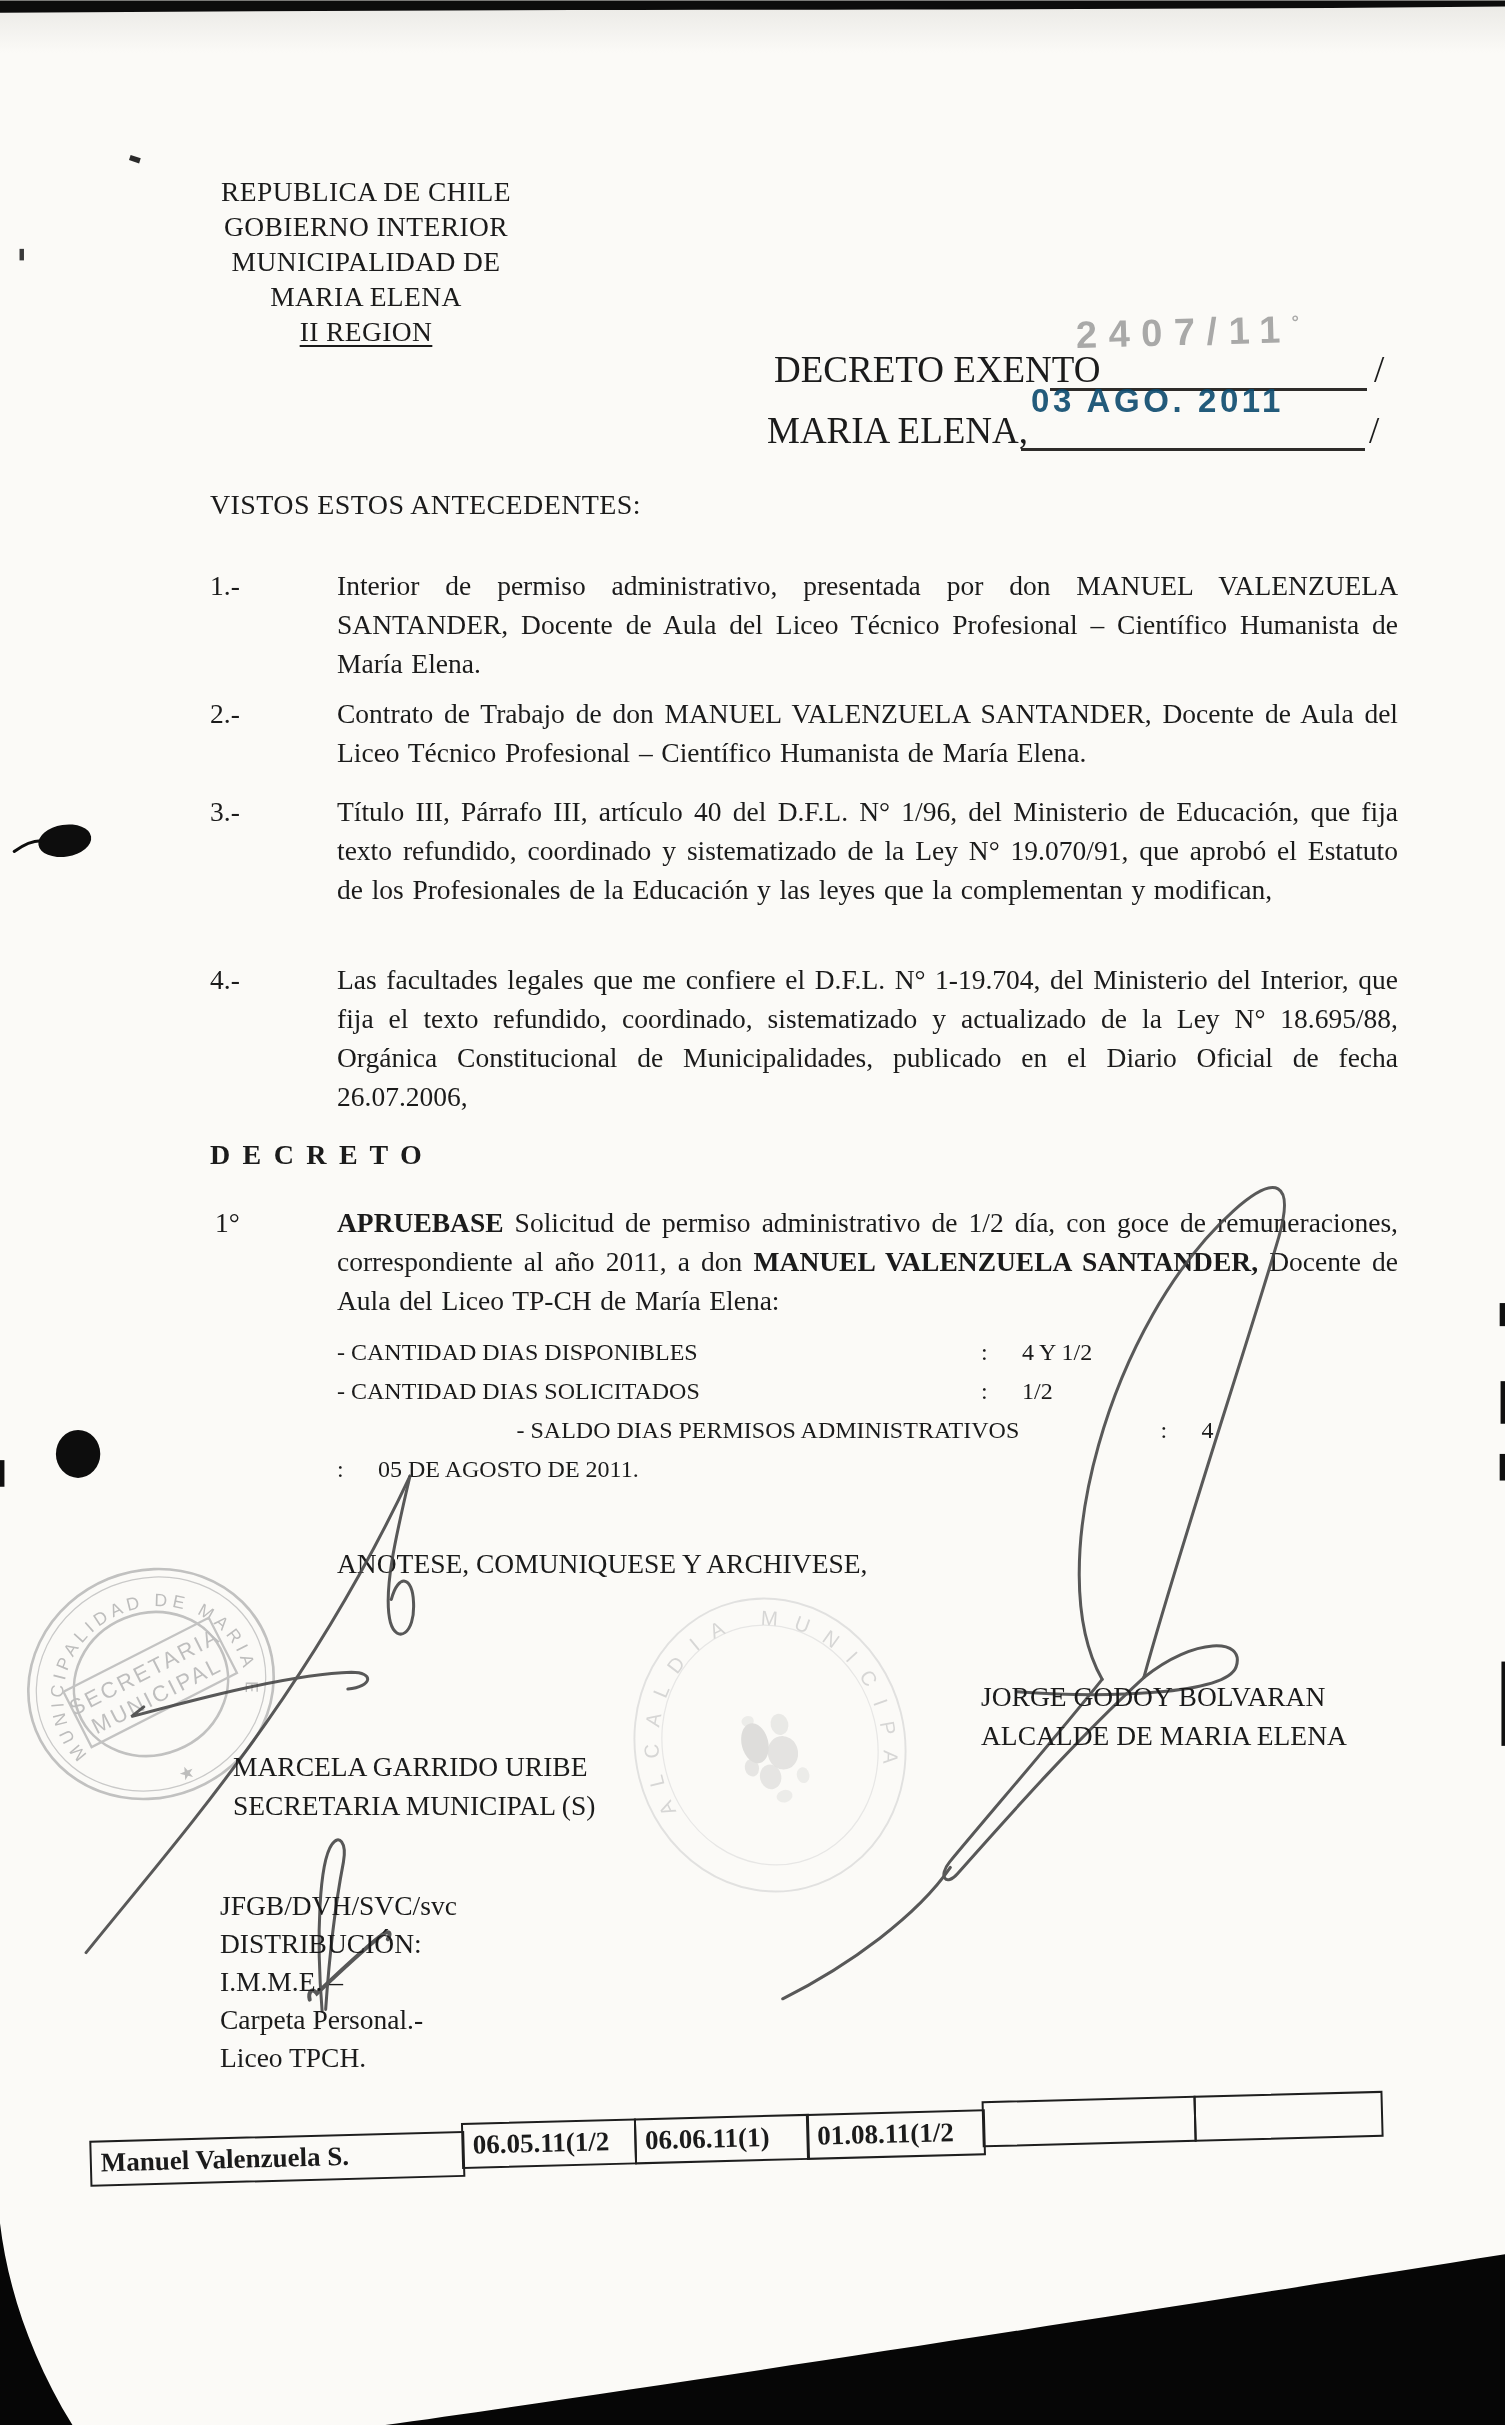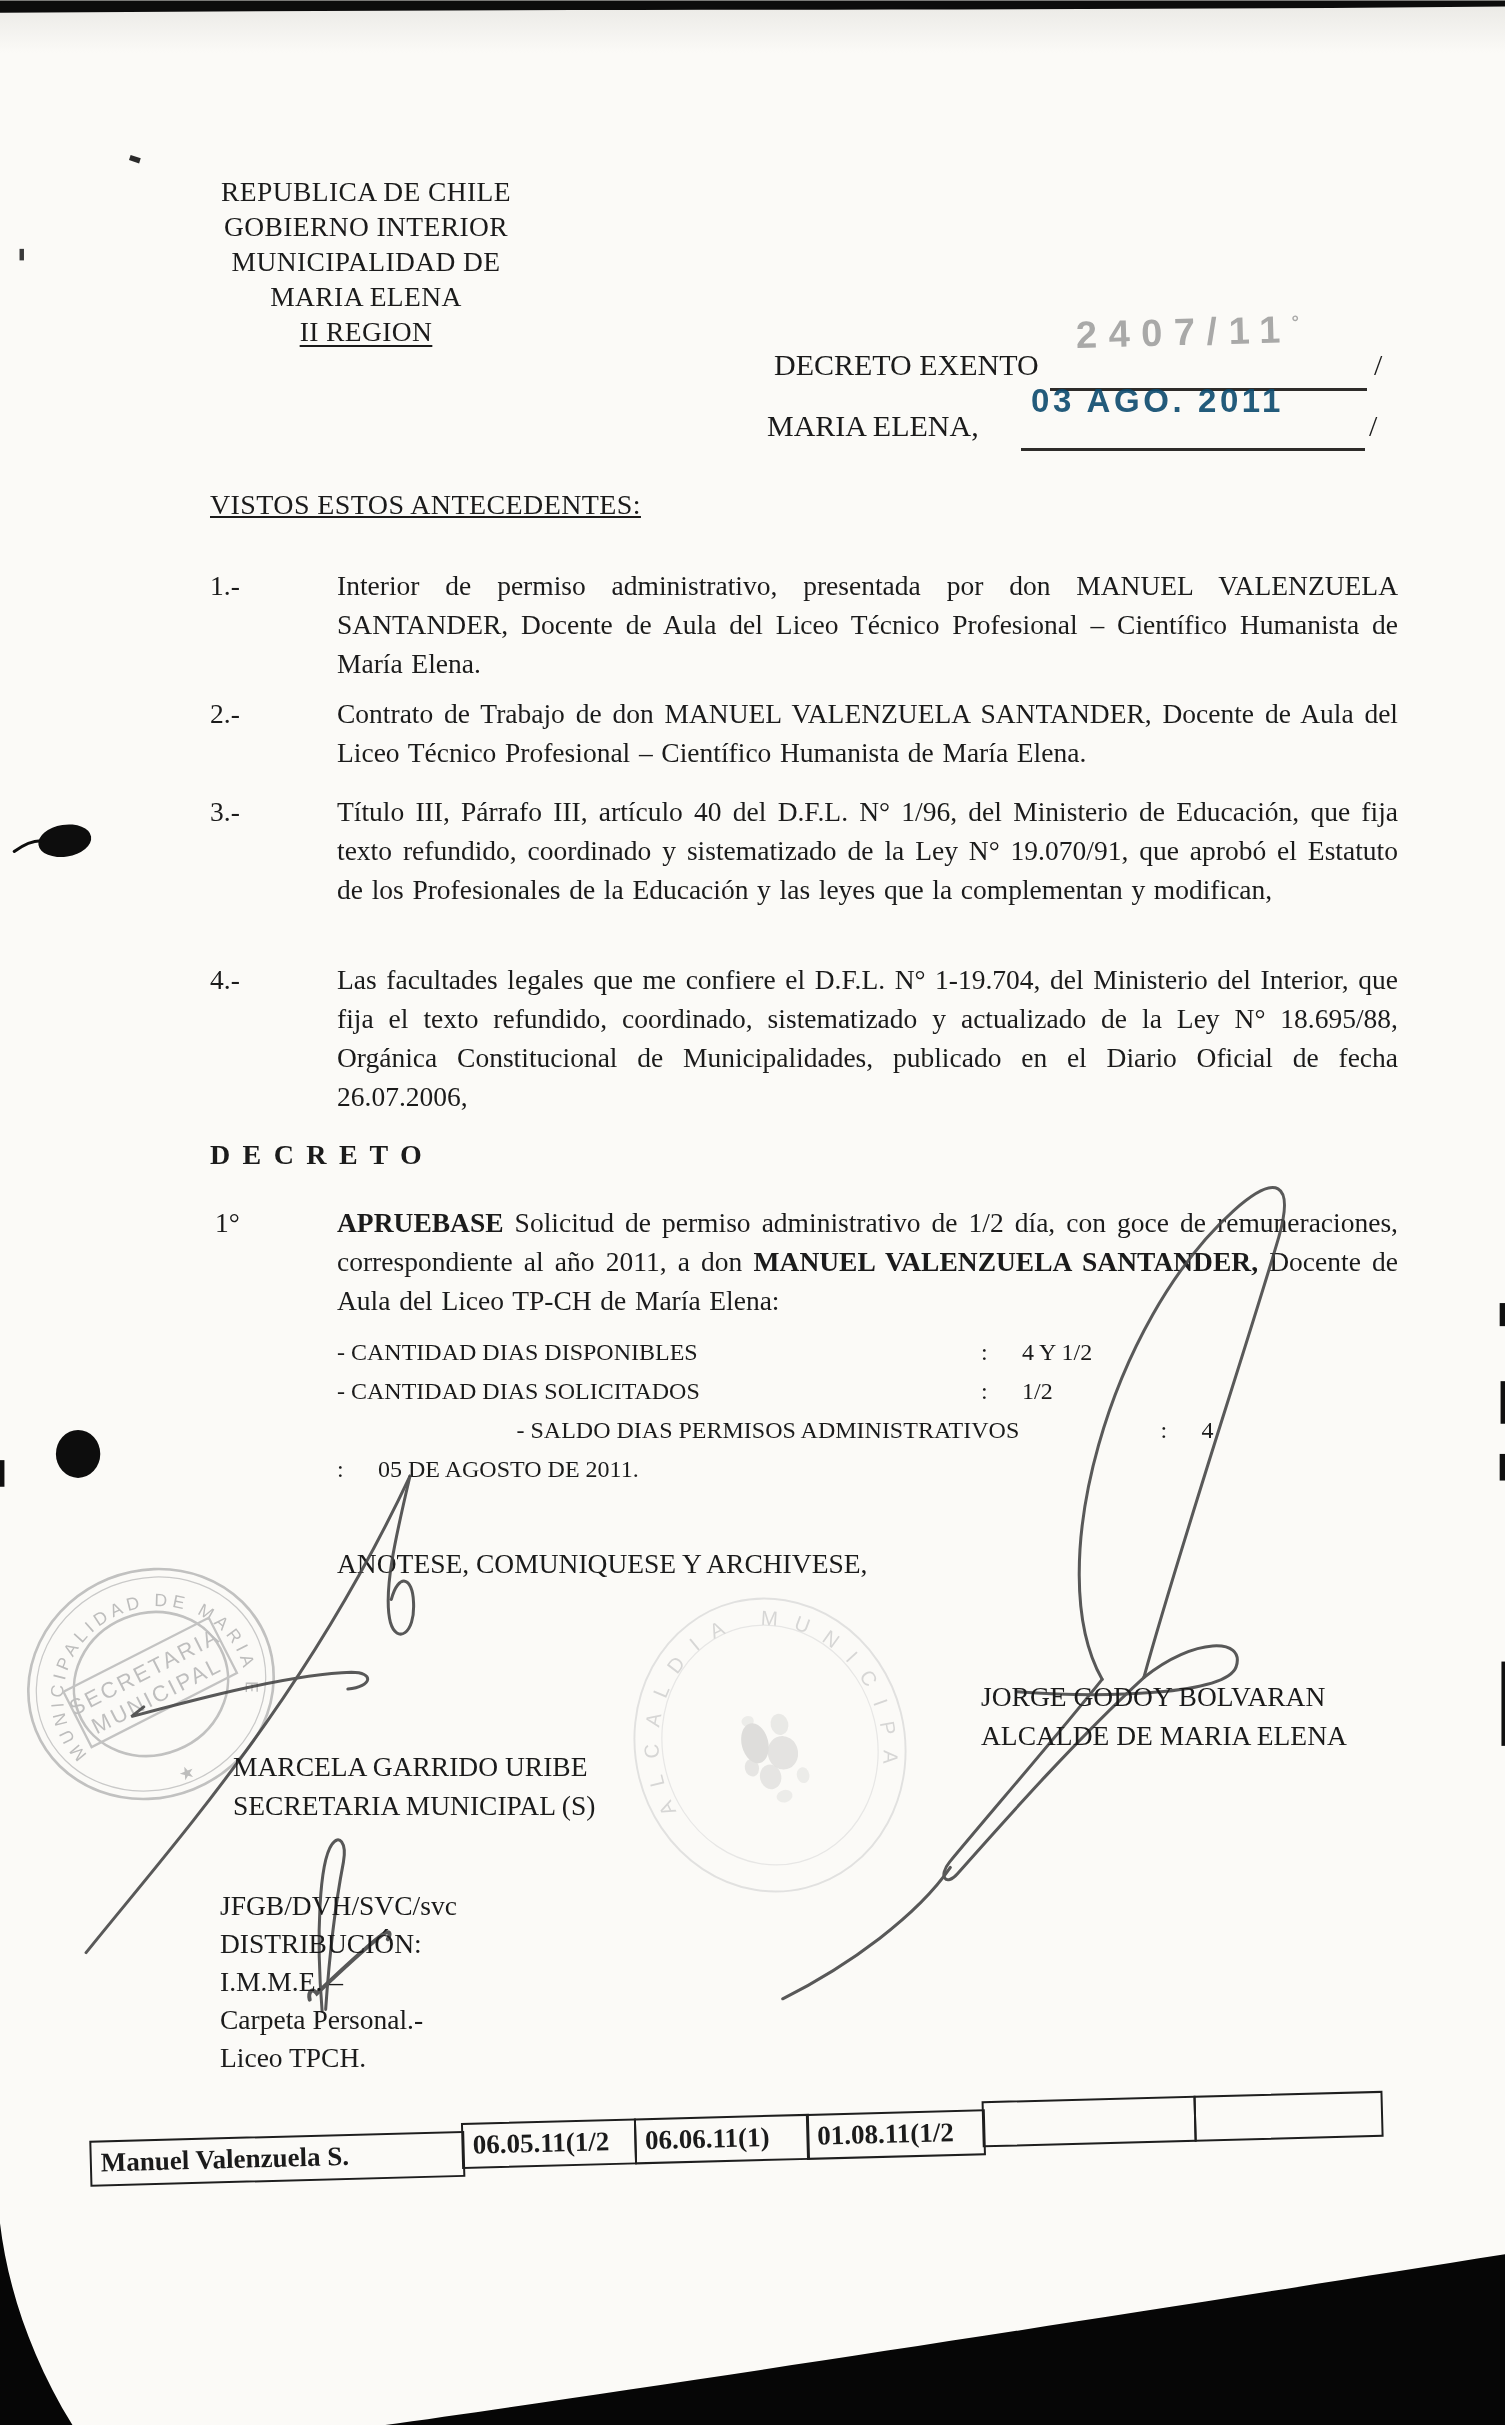--- a/index.html
+++ b/index.html
@@ -12,21 +12,21 @@
     content:"";position:absolute;left:0;top:0;width:100%;height:53px;
     background:linear-gradient(#e9e8e4,rgba(255,255,255,0));pointer-events:none;
   }
   .abs{position:absolute;}
   .svg-layer{position:absolute;left:0;top:0;width:1505px;height:2426px;pointer-events:none;}
 
   .header-block{left:210px;top:174px;width:312px;text-align:center;
     font-size:27.5px;line-height:35px;letter-spacing:0.4px;}
   .header-block .region{text-decoration:underline;text-underline-offset:4.4px;}
 
-  .doc-label{font-size:30px;white-space:nowrap;}
+  .doc-label{font-size:37px;white-space:nowrap;}
   .fill-line{background:#2e2c2a;height:2.7px;}
   .stamp-ink{font-family:"Liberation Sans",sans-serif;font-weight:bold;white-space:nowrap;}
   .num-stamp{font-size:38px;color:#9b9b9b;letter-spacing:11.5px;transform:rotate(-1.5deg);opacity:.85;}
   .num-stamp sup{font-size:18.6px;letter-spacing:0;}
   .date-stamp{font-size:33px;color:#0c4a6e;letter-spacing:3.6px;opacity:.9;}
 
   .body-text{font-size:27.5px;line-height:39px;}
   .heading{font-size:28px;letter-spacing:0.4px;white-space:nowrap;}
   .bold{font-weight:bold;}
 
@@ -93,21 +93,21 @@
   <div class="abs doc-label" style="left:774px;top:348px;">DECRETO EXENTO</div>
   <div class="abs stamp-ink num-stamp" style="left:1076px;top:311px;"><span>2407/11</span><sup>°</sup></div>
   <div class="abs fill-line" style="left:1050px;top:388px;width:317px;"></div>
   <div class="abs doc-label" style="left:1374px;top:348px;">/</div>
 
   <div class="abs doc-label" style="left:767px;top:409px;">MARIA ELENA,</div>
   <div class="abs stamp-ink date-stamp" style="left:1031px;top:382px;">03 AGO. 2011</div>
   <div class="abs fill-line" style="left:1021px;top:448px;width:344px;"></div>
   <div class="abs doc-label" style="left:1369px;top:409px;">/</div>
 
-  <div class="abs heading" style="left:210px;top:489px;text-decoration:underline;">VISTOS ESTOS ANTECEDENTES:</div>
+  <div class="abs heading" style="left:210px;top:489px;">VISTOS ESTOS ANTECEDENTES:</div>
 
   <div>
 
       <div class="abs item body-text" style="top: 566px;">
         <div class="num">1.-</div>
         <div class="txt">Interior de permiso administrativo,  presentada por don MANUEL VALENZUELA SANTANDER, Docente de Aula del Liceo Técnico Profesional – Científico Humanista de María Elena.</div>
       </div>
 
       <div class="abs item body-text" style="top: 694px;">
         <div class="num">2.-</div>

